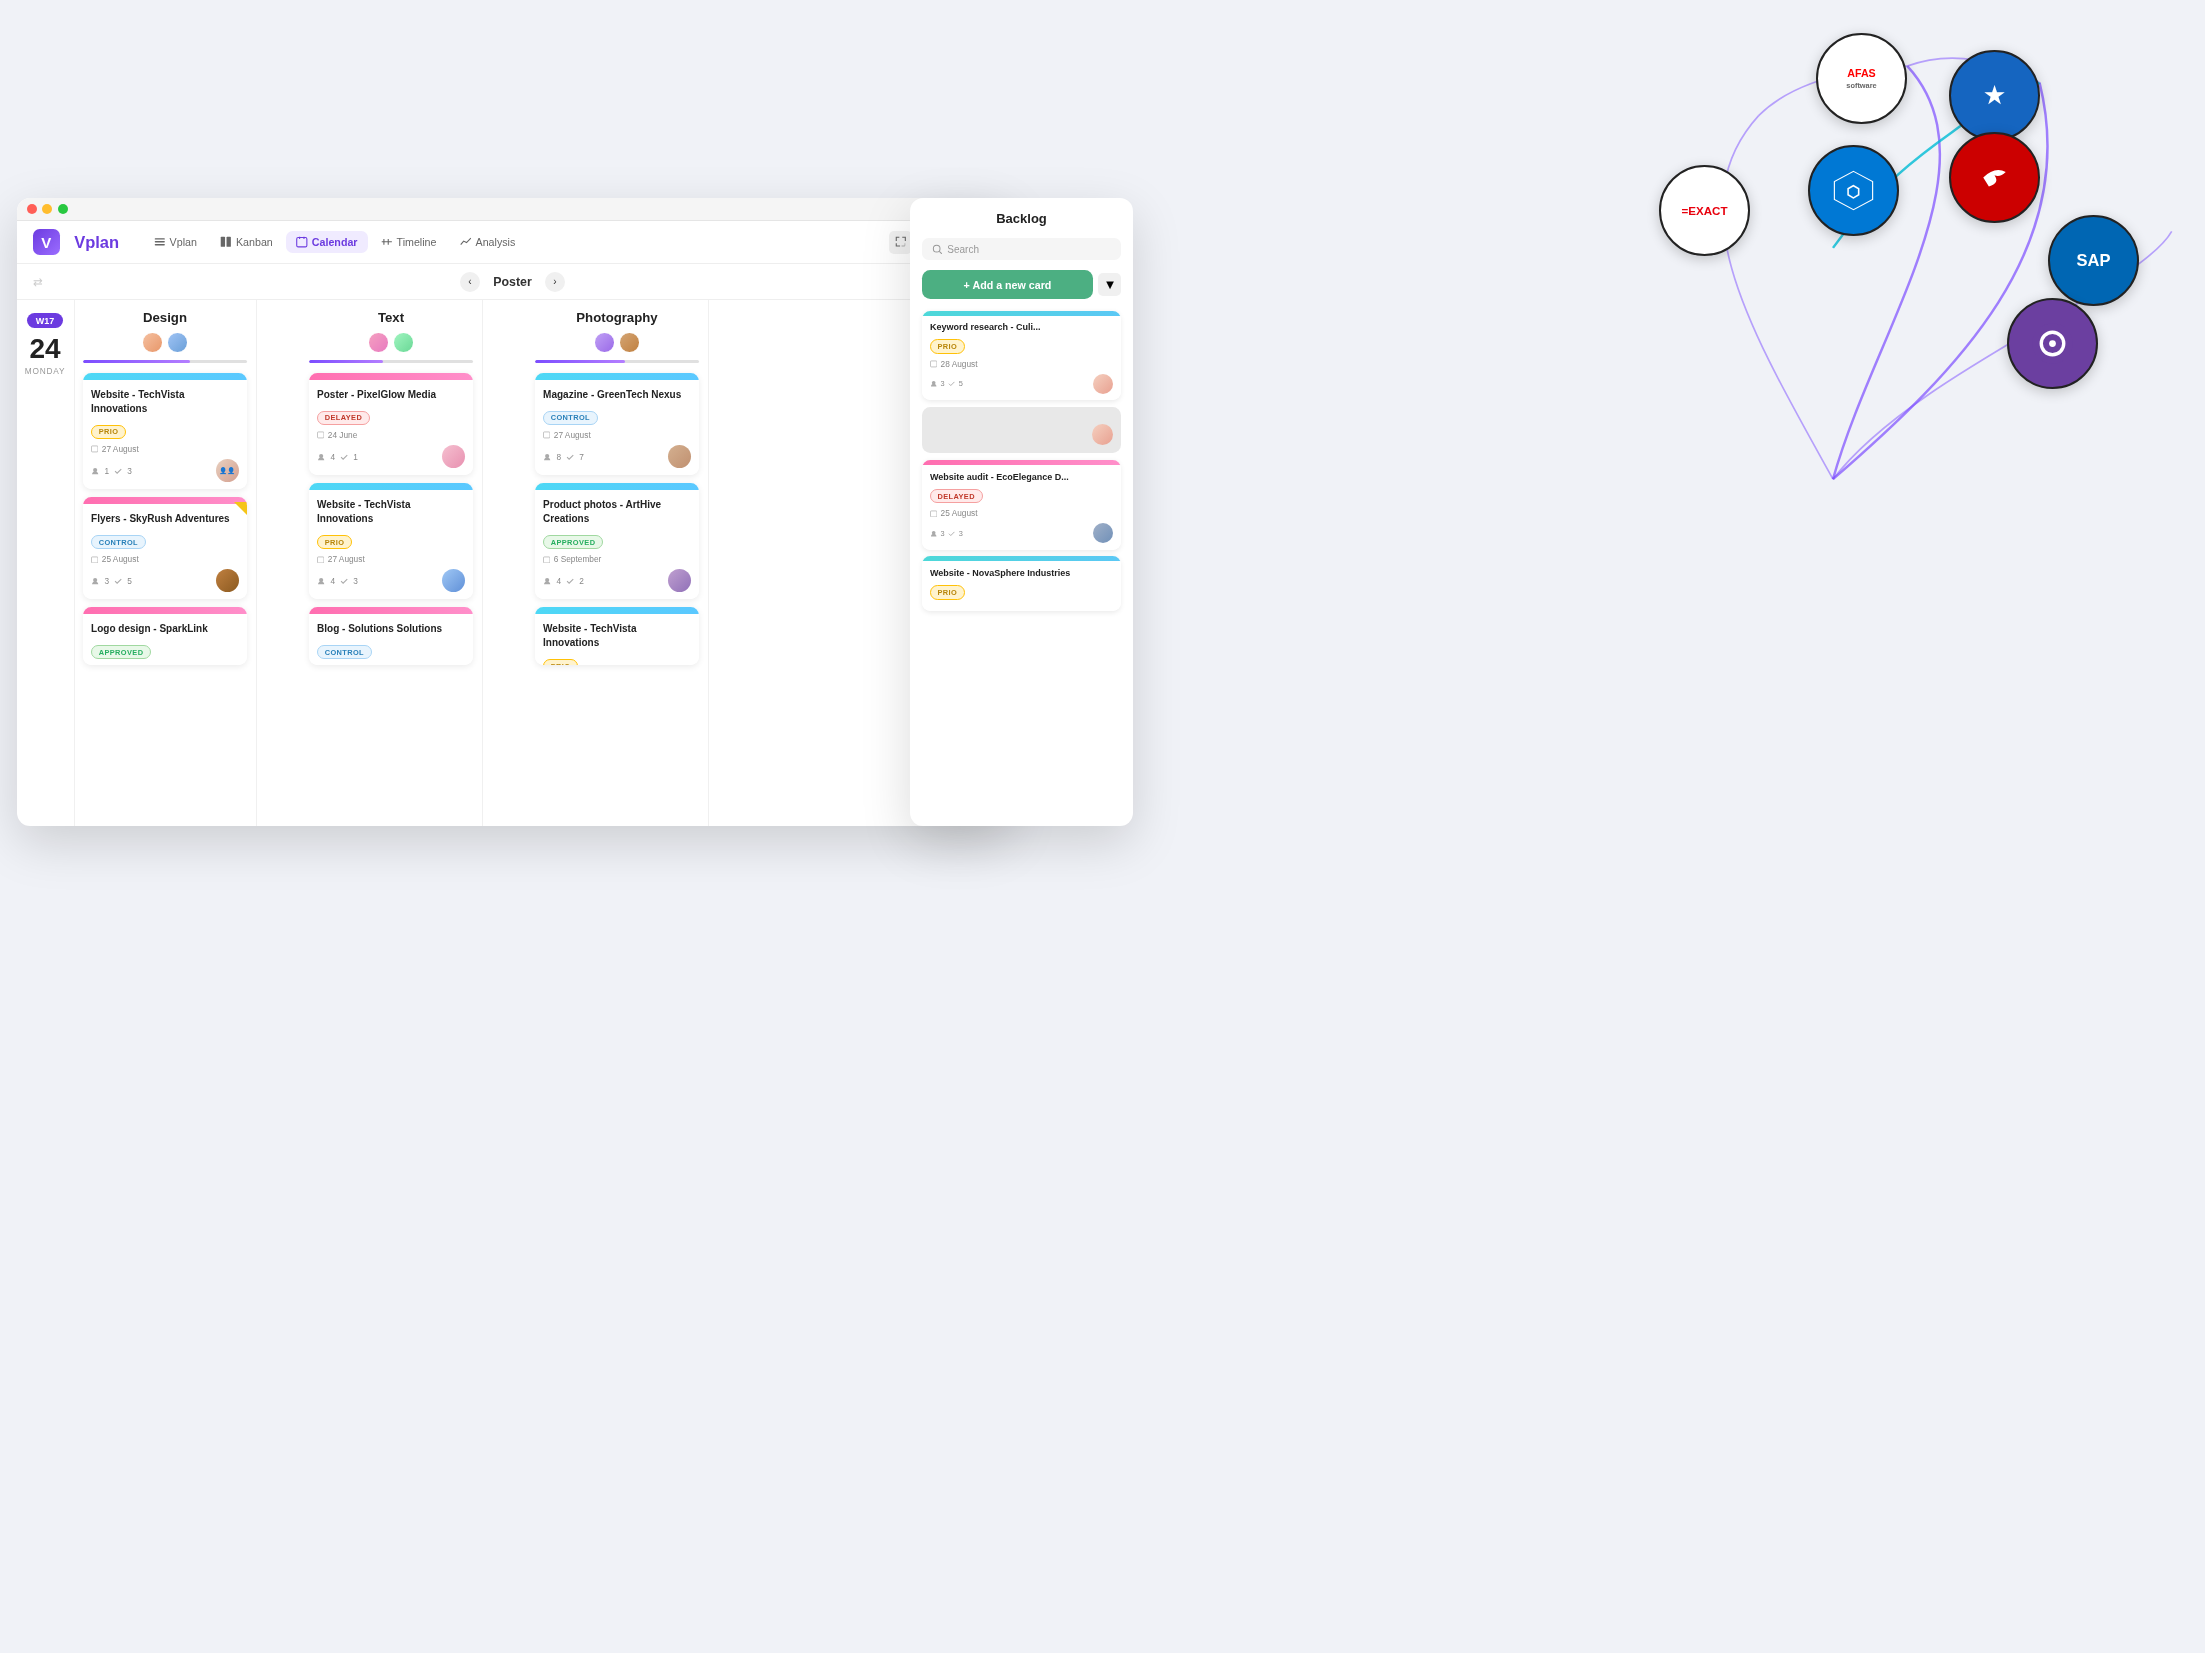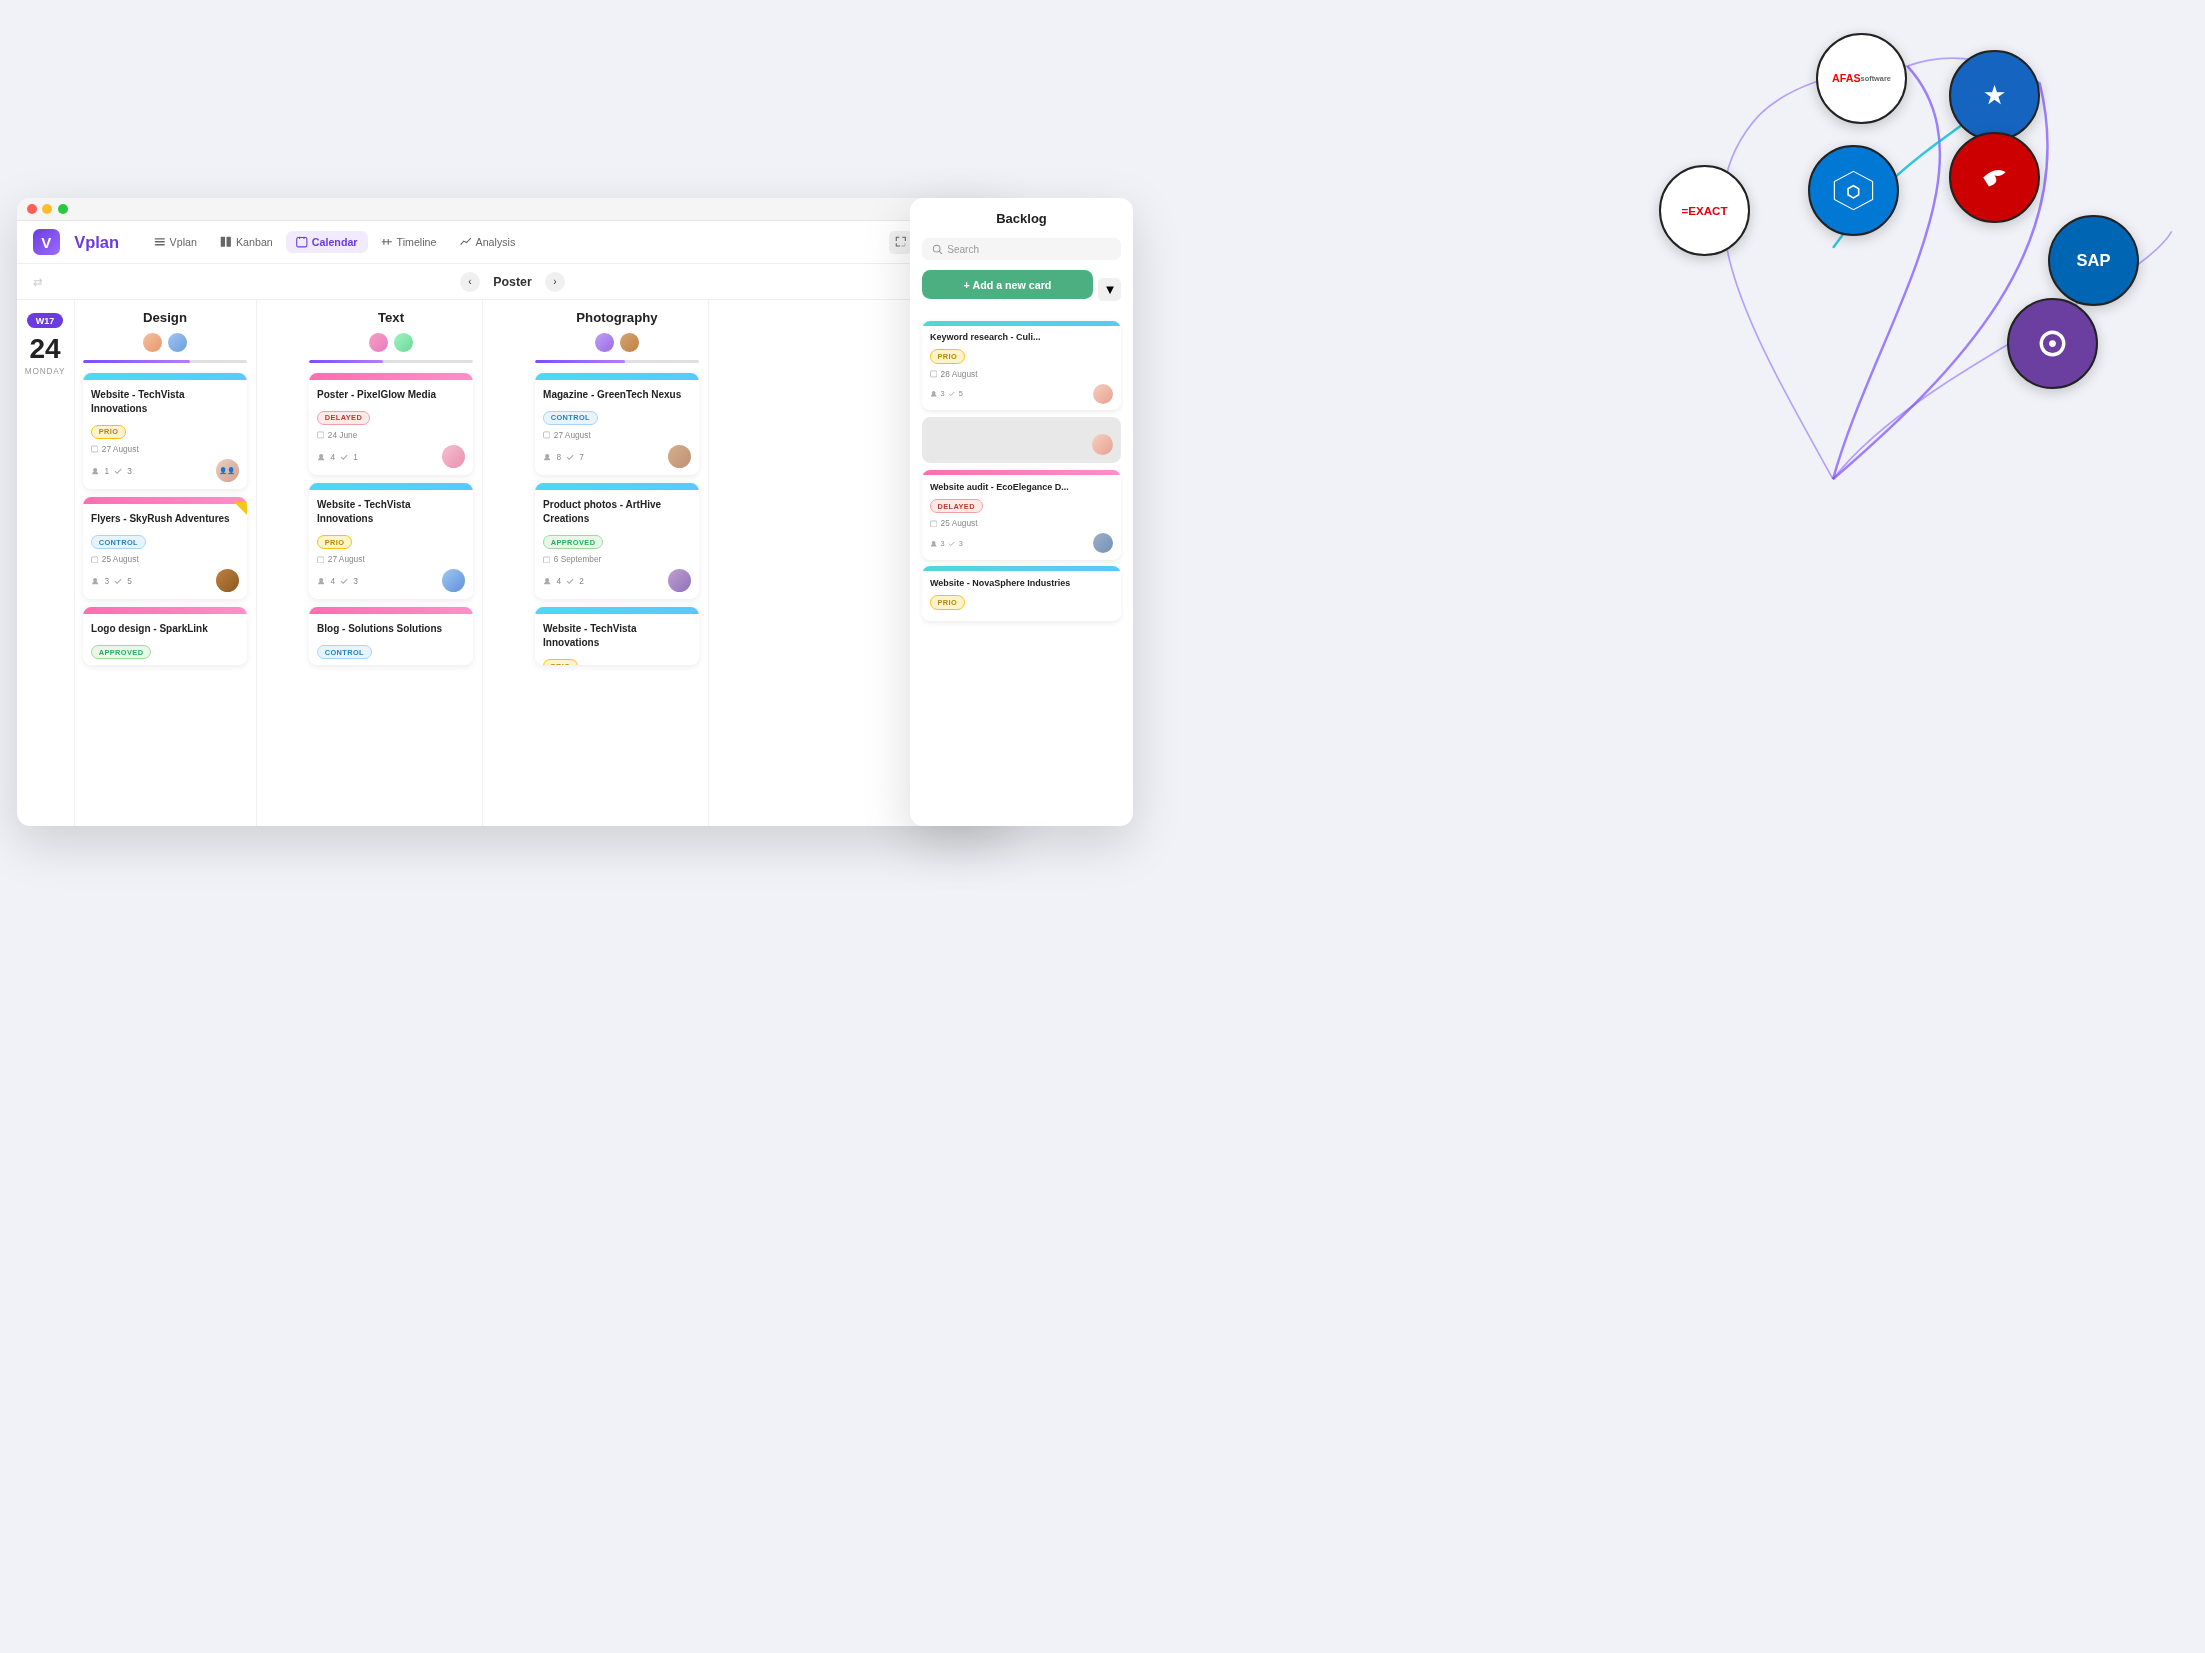--- a/index.html
+++ b/index.html
@@ -29,20 +29,21 @@
       border-radius: 50%;
       background: white;
       border: 2.5px solid #222;
       display: flex;
       align-items: center;
       justify-content: center;
       font-weight: bold;
       font-size: 15px;
       box-shadow: 0 3.3px 12.4px rgba(0,0,0,0.2);
       z-index: 20;
+      flex-direction: column;
     }
 
     .logo-afas {
       top: 33px;
       right: 298px;
       background: #fff;
     }
     .logo-topdesk {
       top: 50px;
       right: 165px;
@@ -884,21 +885,21 @@
 
   <div class="backlog-search">
     <svg viewBox="0 0 16 16" width="10.7" height="10.7" fill="#999">
         <circle cx="7" cy="7" r="5" stroke="#999" stroke-width="1.5" fill="none"></circle>
         <line x1="11" y1="11" x2="15" y2="15" stroke="#999" stroke-width="1.5"></line>
       </svg>
     <span>Search</span>
   </div>
 
   <div style="display:flex;align-items:center;gap:5px;margin-bottom:11.6px;">
-    <button class="add-card-btn" style="flex:1;margin-bottom:10px;">+ Add a new card</button>
+    <button class="add-card-btn" style="flex:1;margin-bottom:0;">+ Add a new card</button>
     <div style="width:23px;height:23px;background:#f0f0f0;border-radius:5px;display:flex;align-items:center;justify-content:center;cursor:pointer;flex-shrink:0;">▼</div>
   </div>
 
   <div class="backlog-card">
     <div class="backlog-card-top teal"></div>
     <div class="backlog-card-content">
       <div class="backlog-card-title">Keyword research - Culi...</div>
       <div class="card-badge badge-prio">PRIO</div>
       <div class="card-date">
         <svg width="7.4" height="7.4" viewBox="0 0 16 16" fill="#aaa">

